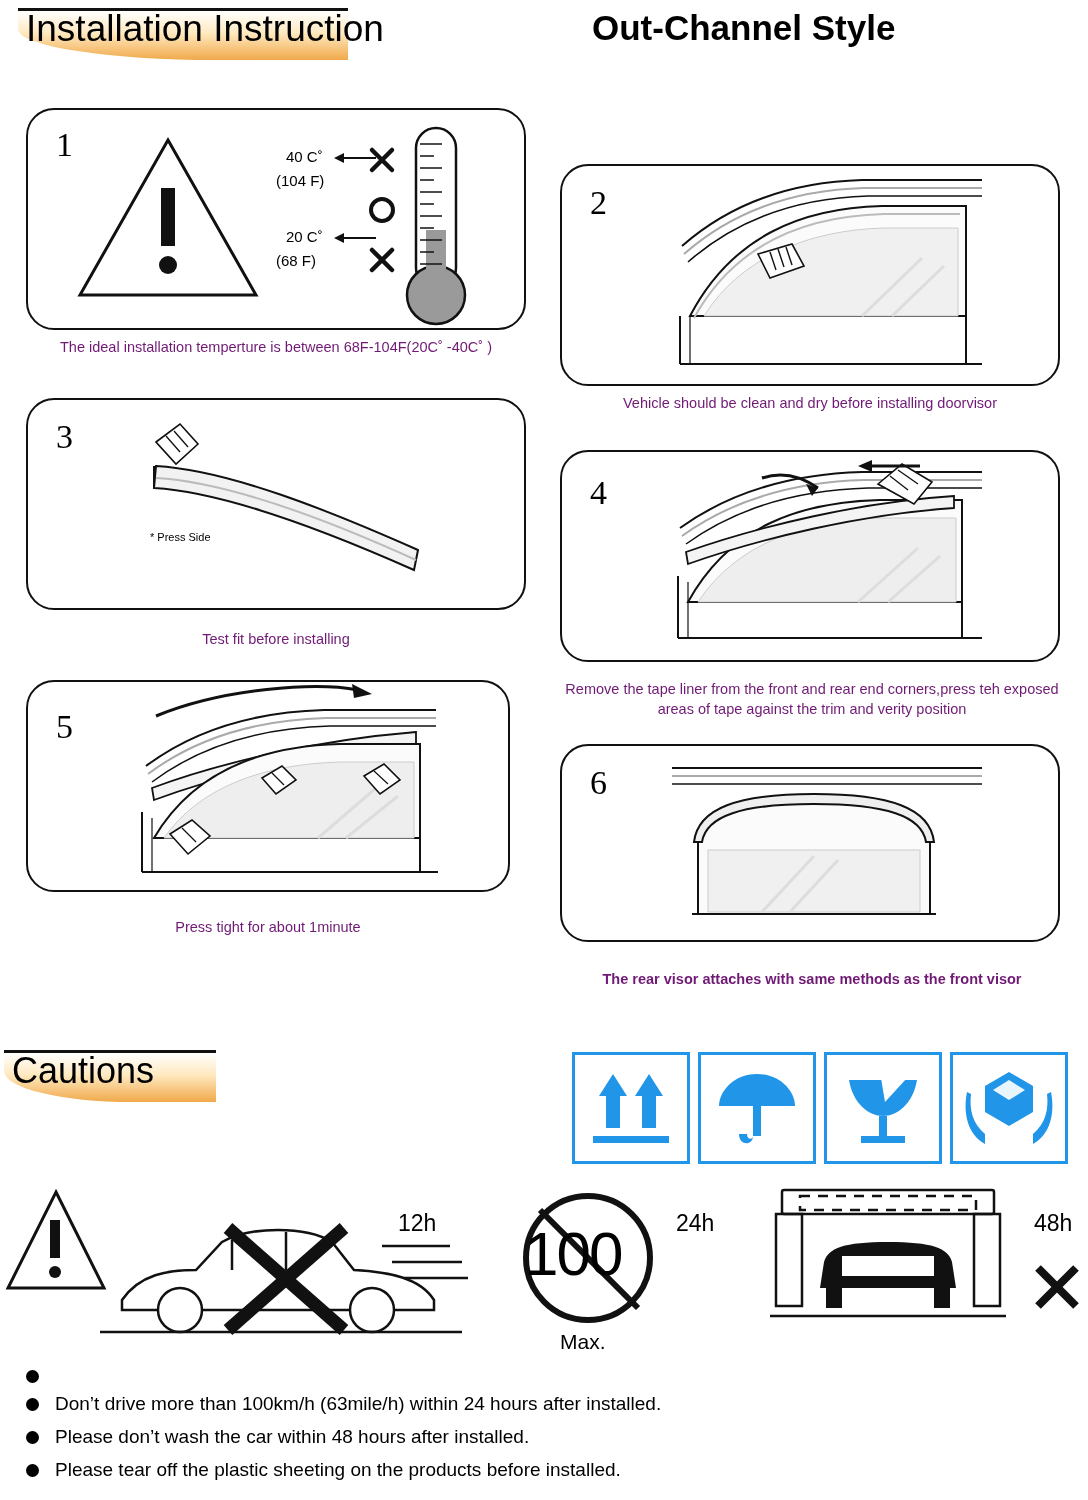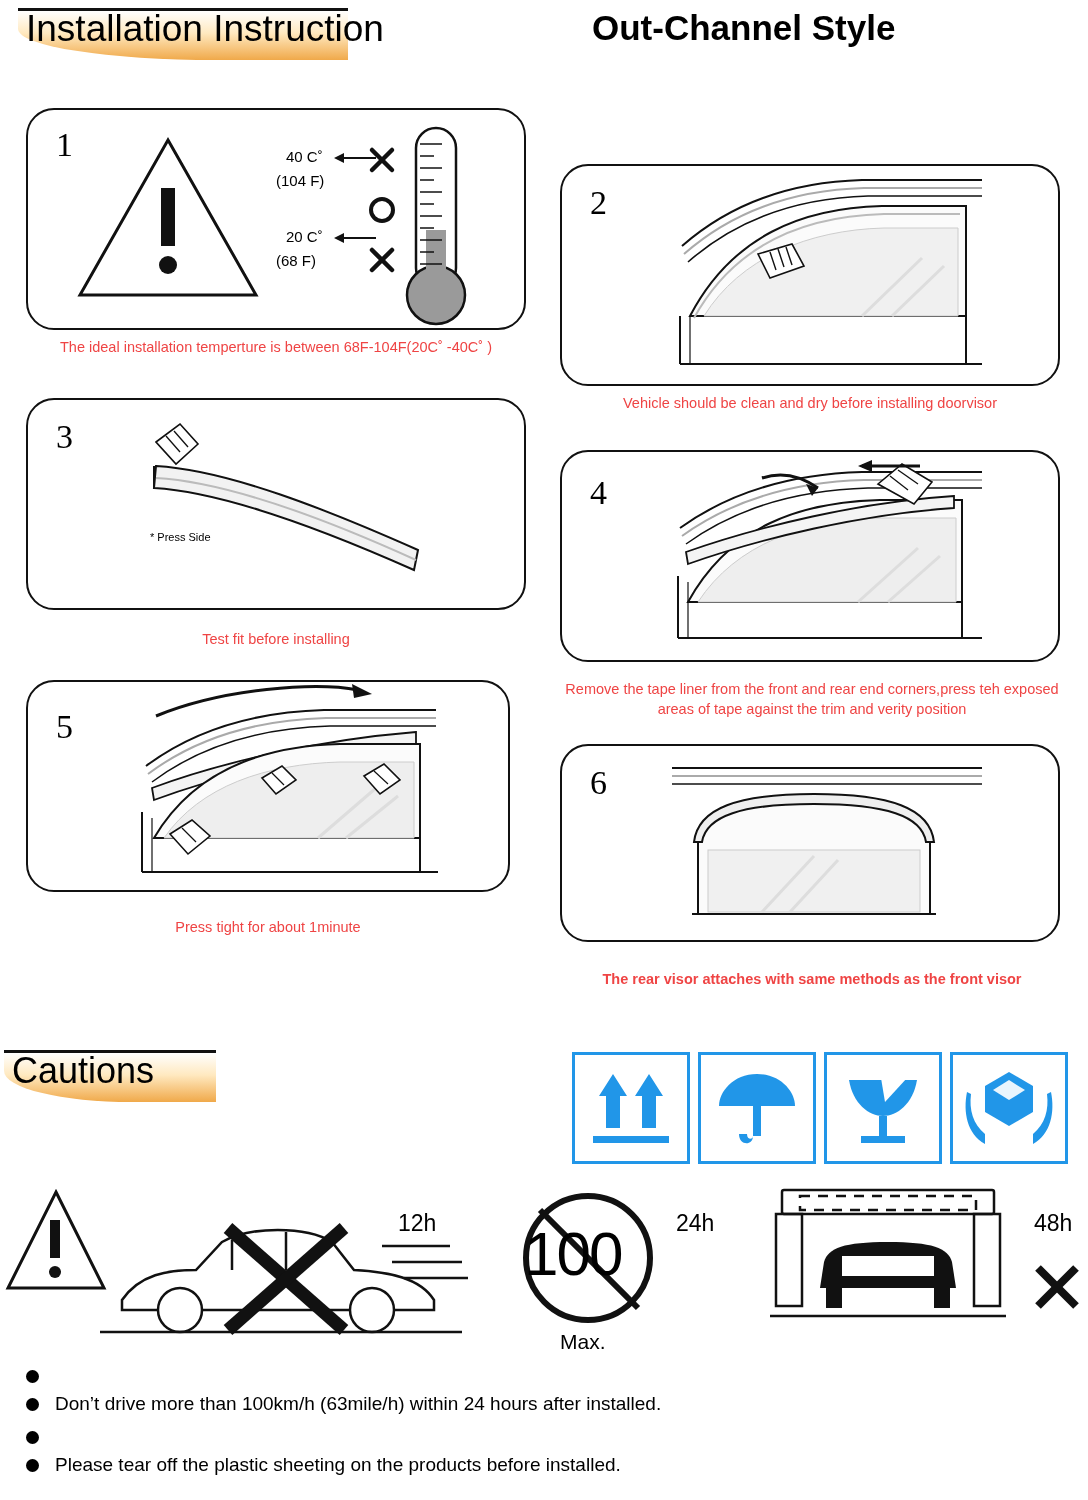--- a/index.html
+++ b/index.html
@@ -48,21 +48,21 @@
     position:absolute;
     font-size:34px;
     font-weight:400;
     font-family:"Liberation Serif", serif;
   }
   .cap {
     position:absolute;
     font-size:14.5px;
     line-height:1.35;
     text-align:center;
-    color:#ef4444;
+    color:#701a75;
   }
 
   
   #p1 { left:26px;  top:108px; width:500px; height:222px; }
   #p2 { left:560px; top:164px; width:500px; height:222px; }
   #p3 { left:26px;  top:398px; width:500px; height:212px; }
   #p4 { left:560px; top:450px; width:500px; height:212px; }
   #p5 { left:26px;  top:680px; width:484px; height:212px; }
   #p6 { left:560px; top:744px; width:500px; height:198px; }
 
@@ -406,20 +406,21 @@
   <div class="bullets">
     <div class="bullet-row">
       <div class="bullet-dot"></div>
     </div>
     <div class="bullet-row">
       <div class="bullet-dot"></div>
       <div class="bullet-text">Don’t drive more than 100km/h (63mile/h) within 24 hours after installed.</div>
     </div>
     <div class="bullet-row">
       <div class="bullet-dot"></div>
+      <div class="bullet-text">Please don’t wash the car within 48 hours after installed.</div>
     </div>
     <div class="bullet-row">
       <div class="bullet-dot"></div>
       <div class="bullet-text">Please tear off the plastic sheeting on the products before installed.</div>
     </div>
   </div>
 
 </div>
 
 </body></html>

